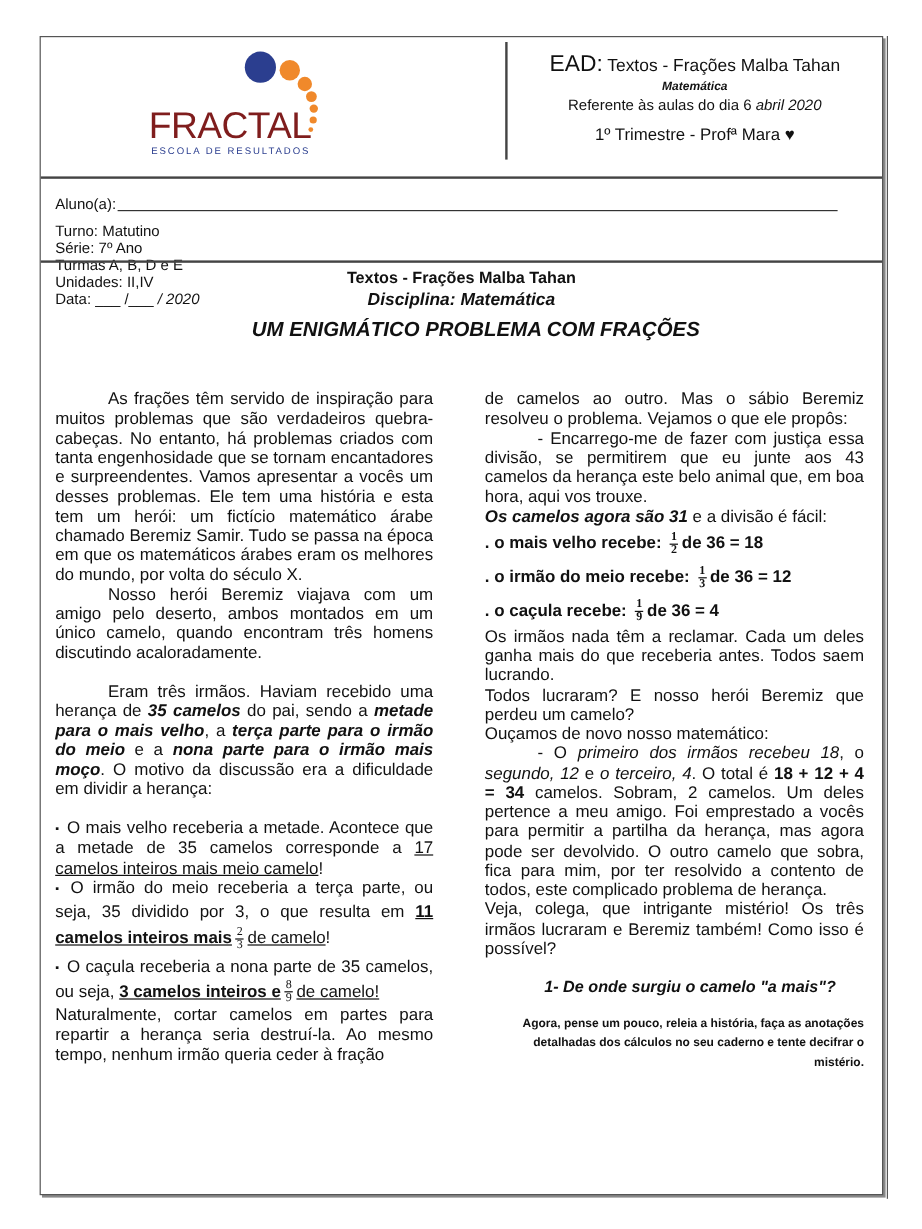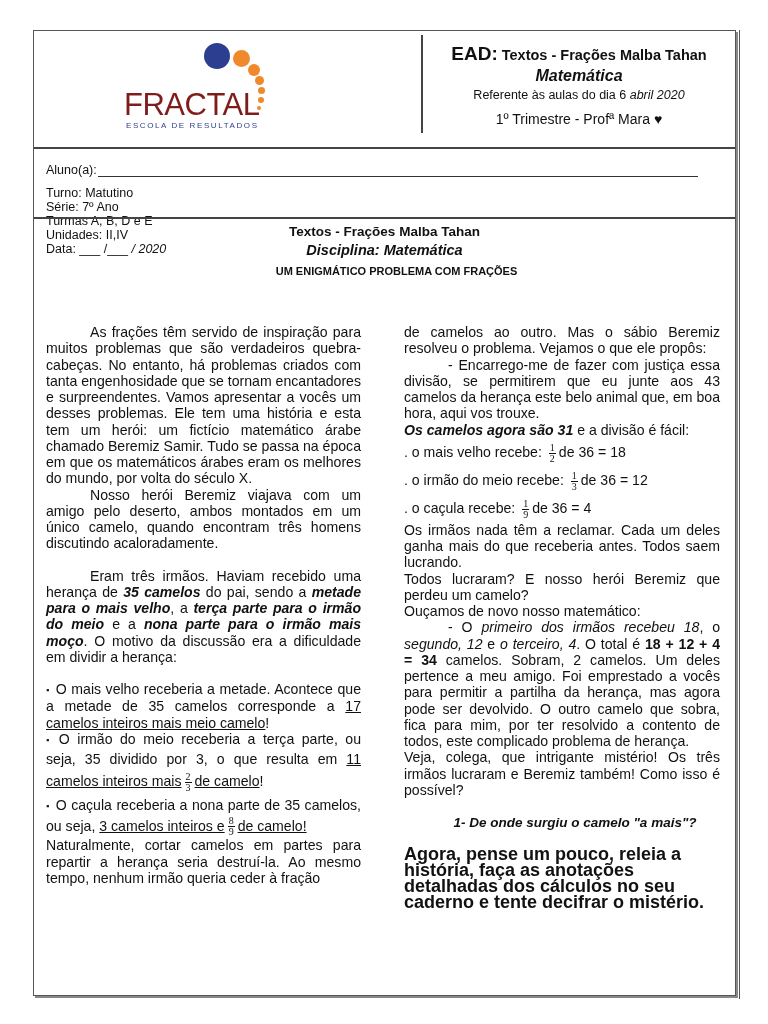--- a/index.html
+++ b/index.html
@@ -6,49 +6,49 @@
   body { width:768px; height:1024px; position:relative; overflow:hidden; font-family:"Liberation Sans", sans-serif; color:#111; }
   .page-frame { position:absolute; left:33px; top:30px; width:701px; height:964px; border:1.5px solid #555; box-shadow:2px 2px 0 #888; }
   .page-frame::after { content:""; position:absolute; right:-5px; top:-1px; bottom:-4px; width:1px; background:#555; }
   .header-rule { position:absolute; left:0; right:0; top:116px; height:1.5px; background:#444; }
   .header-vdiv { position:absolute; left:387px; top:4px; width:1.5px; height:98px; background:#444; }
   .logo { position:absolute; left:88px; top:12px; width:170px; height:90px; }
   .logo-word { position:absolute; left:2px; top:44px; font-weight:normal; font-size:31px; color:#7f1d1d; letter-spacing:-0.5px; font-family:"Liberation Sans", sans-serif; }
   .logo-sub { position:absolute; left:4px; top:78px; font-size:8px; color:#2b3e8f; letter-spacing:1.6px; }
   .dot { position:absolute; border-radius:50%; }
   .header-right { position:absolute; left:392px; top:12px; width:306px; text-align:center; }
-  .ead-line { font-size:14.5px; font-weight:bold; }
+  .ead-line { font-size:14.5px; font-weight:normal; }
   .ead-line .ead { font-size:19px; }
-  .subject { font-size:16px; font-weight:bold; font-style:italic; margin-top:2px; }
+  .subject { font-size:10px; font-weight:bold; font-style:italic; margin-top:2px; }
   .ref { font-size:12.5px; margin-top:3px; }
   .trim { font-size:14px; margin-top:9px; }
   .form { position:absolute; left:12px; top:132px; width:680px; font-size:12.5px; }
-  .aluno-line { display:flex; align-items:flex-end; }
+  .aluno-line { display:flex; align-items:flex-start; }
   .aluno-fill { flex:0 0 600px; border-bottom:1px solid #333; height:12px; margin-left:1px; }
   .form-row { display:flex; margin-top:9px;flex-direction:column; }
   .form-row span { white-space:nowrap; }
   .form-rule { position:absolute; left:0; right:0; top:186px; height:1.5px; background:#444; }
   .titles { position:absolute; left:0; right:0; top:193px; text-align:center; }
   .t1 { font-size:13.5px; font-weight:bold; }
   .t2 { font-size:14.5px; font-weight:bold; font-style:italic; margin-top:3px; }
-  .t3 { font-size:11px; font-weight:bold; margin-top:7px; margin-left:24px; }
+  .t3 { font-size:17px; font-weight:bold; font-style:italic; margin-top:7px; margin-left:24px; }
   .col { position:absolute; font-size:14.1px; line-height:16.25px; text-align:justify; }
   .col-left { left:12px; top:293px; width:315px; }
   .col-right { left:370px; top:293px; width:316px; }
   .col p { margin:0; }
   .indent { text-indent:44px; }
   .gap { height:16px; }
   .u { text-decoration:underline; }
   .frac { display:inline-block; vertical-align:middle; text-align:center; font-size:10px; line-height:10px; margin:0 3px; font-family:"Liberation Serif", serif; }
   .frac .num { display:block; border-bottom:1px solid #111; padding:0 1px; }
   .frac .den { display:block; }
-  .frac-line { line-height:22px; }
+  .frac-line { line-height:22px;font-weight:bold; }
   .bullet { font-size:9px; vertical-align:middle; margin-right:6px; }
   .question { font-weight:bold; font-style:italic; font-size:13.5px; margin-top:17px; padding-left:26px; text-align:center; }
-  .closing { font-weight:bold; font-size:18px; text-align:left; margin-top:15px; line-height:16px; }
+  .closing { font-weight:bold; font-size:10px; text-align:right; margin-top:15px; line-height:16px; }
 </style>
 </head>
 <body>
 
 <div class="page-frame">
 
   <div class="logo">
     <span class="dot" style="left:82px;top:0;width:26px;height:26px;background:#2b3e8f;"></span>
     <span class="dot" style="left:111px;top:7px;width:17px;height:17px;background:#f0892b;"></span>
     <span class="dot" style="left:126px;top:21px;width:12px;height:12px;background:#f0892b;"></span>

